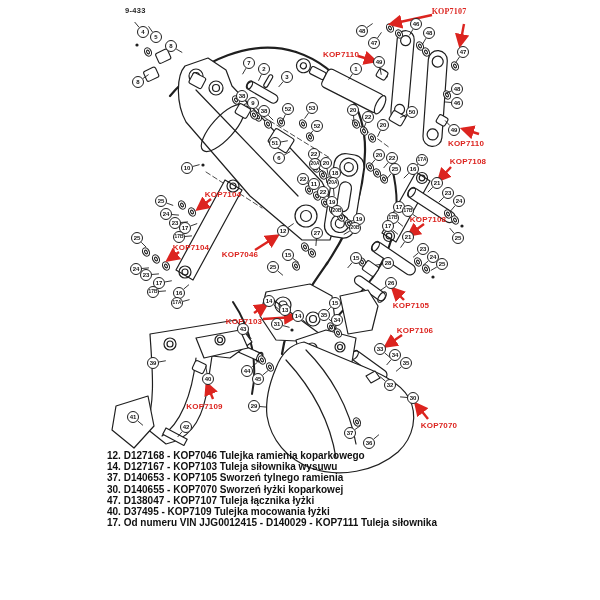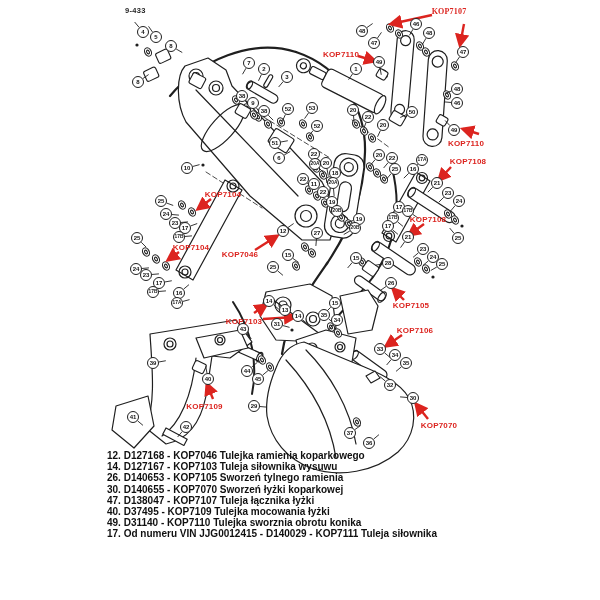--- a/index.html
+++ b/index.html
@@ -507,20 +507,19 @@
       <div class="red-label" style="left: 244px; top: 321px; color: rgb(220, 36, 31);">KOP7103</div>
       <div class="red-label" style="left: 200px; top: 406px; color: rgb(220, 36, 31); padding-left: 9px;">KOP7109</div>
       <div class="red-label" style="left: 411px; top: 305px; color: rgb(220, 36, 31);">KOP7105</div>
       <div class="red-label" style="left: 415px; top: 330px; color: rgb(220, 36, 31);">KOP7106</div>
       <div class="red-label" style="left: 439px; top: 425px; color: rgb(220, 36, 31);">KOP7070</div>
     </div>
 
   <div class="parts-list" id="parts-list">
       <div>12. D127168 - KOP7046 Tulejka ramienia koparkowego</div>
       <div>14. D127167 - KOP7103 Tuleja siłownika wysuwu</div>
-      <div>26. D140653 - KOP7105 Sworzeń tylnego ramienia</div>
+      <div>37. D140653 - KOP7105 Sworzeń tylnego ramienia</div>
       <div>30. D140655 - KOP7070 Sworzeń łyżki koparkowej</div>
       <div>47. D138047 - KOP7107 Tuleja łącznika łyżki</div>
       <div>40. D37495 - KOP7109 Tulejka mocowania łyżki</div>
-      <div>49. D31140 - KOP7110 Tulejka sworznia obrotu konika</div>
       <div>17. Od numeru VIN JJG0012415 - D140029 - KOP7111 Tuleja siłownika</div>
     </div>
 </div>
 
 </body></html>

